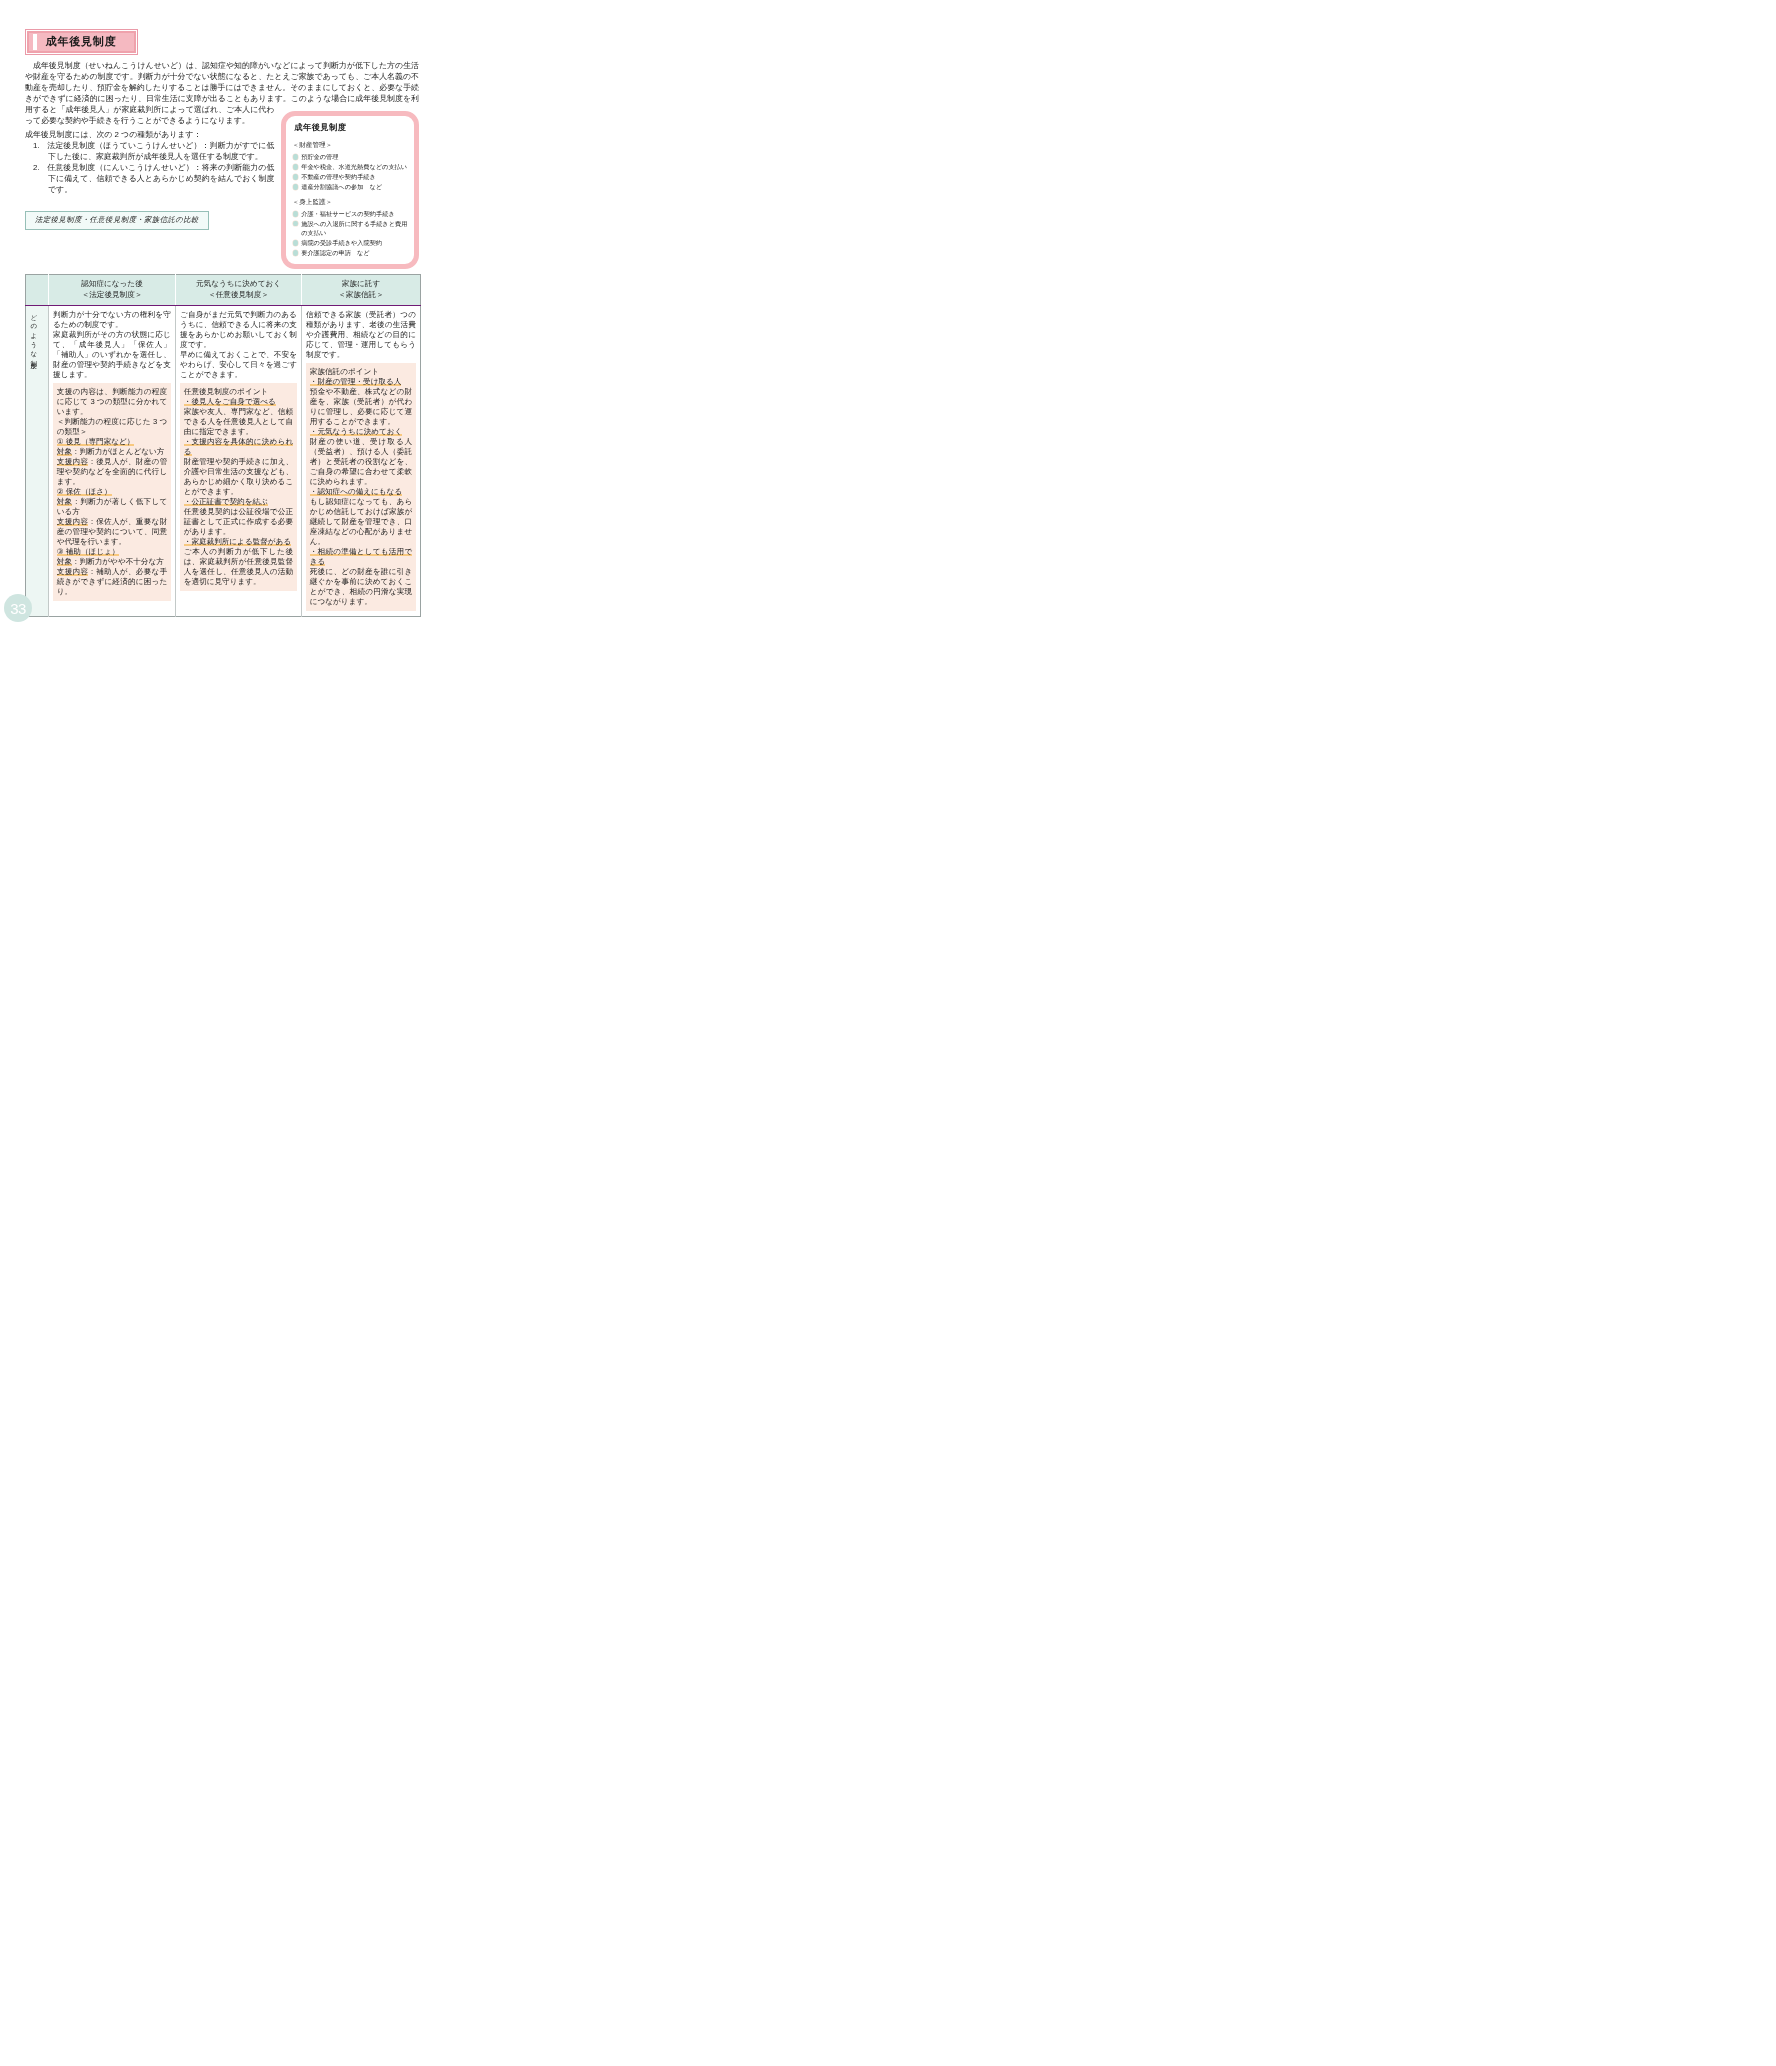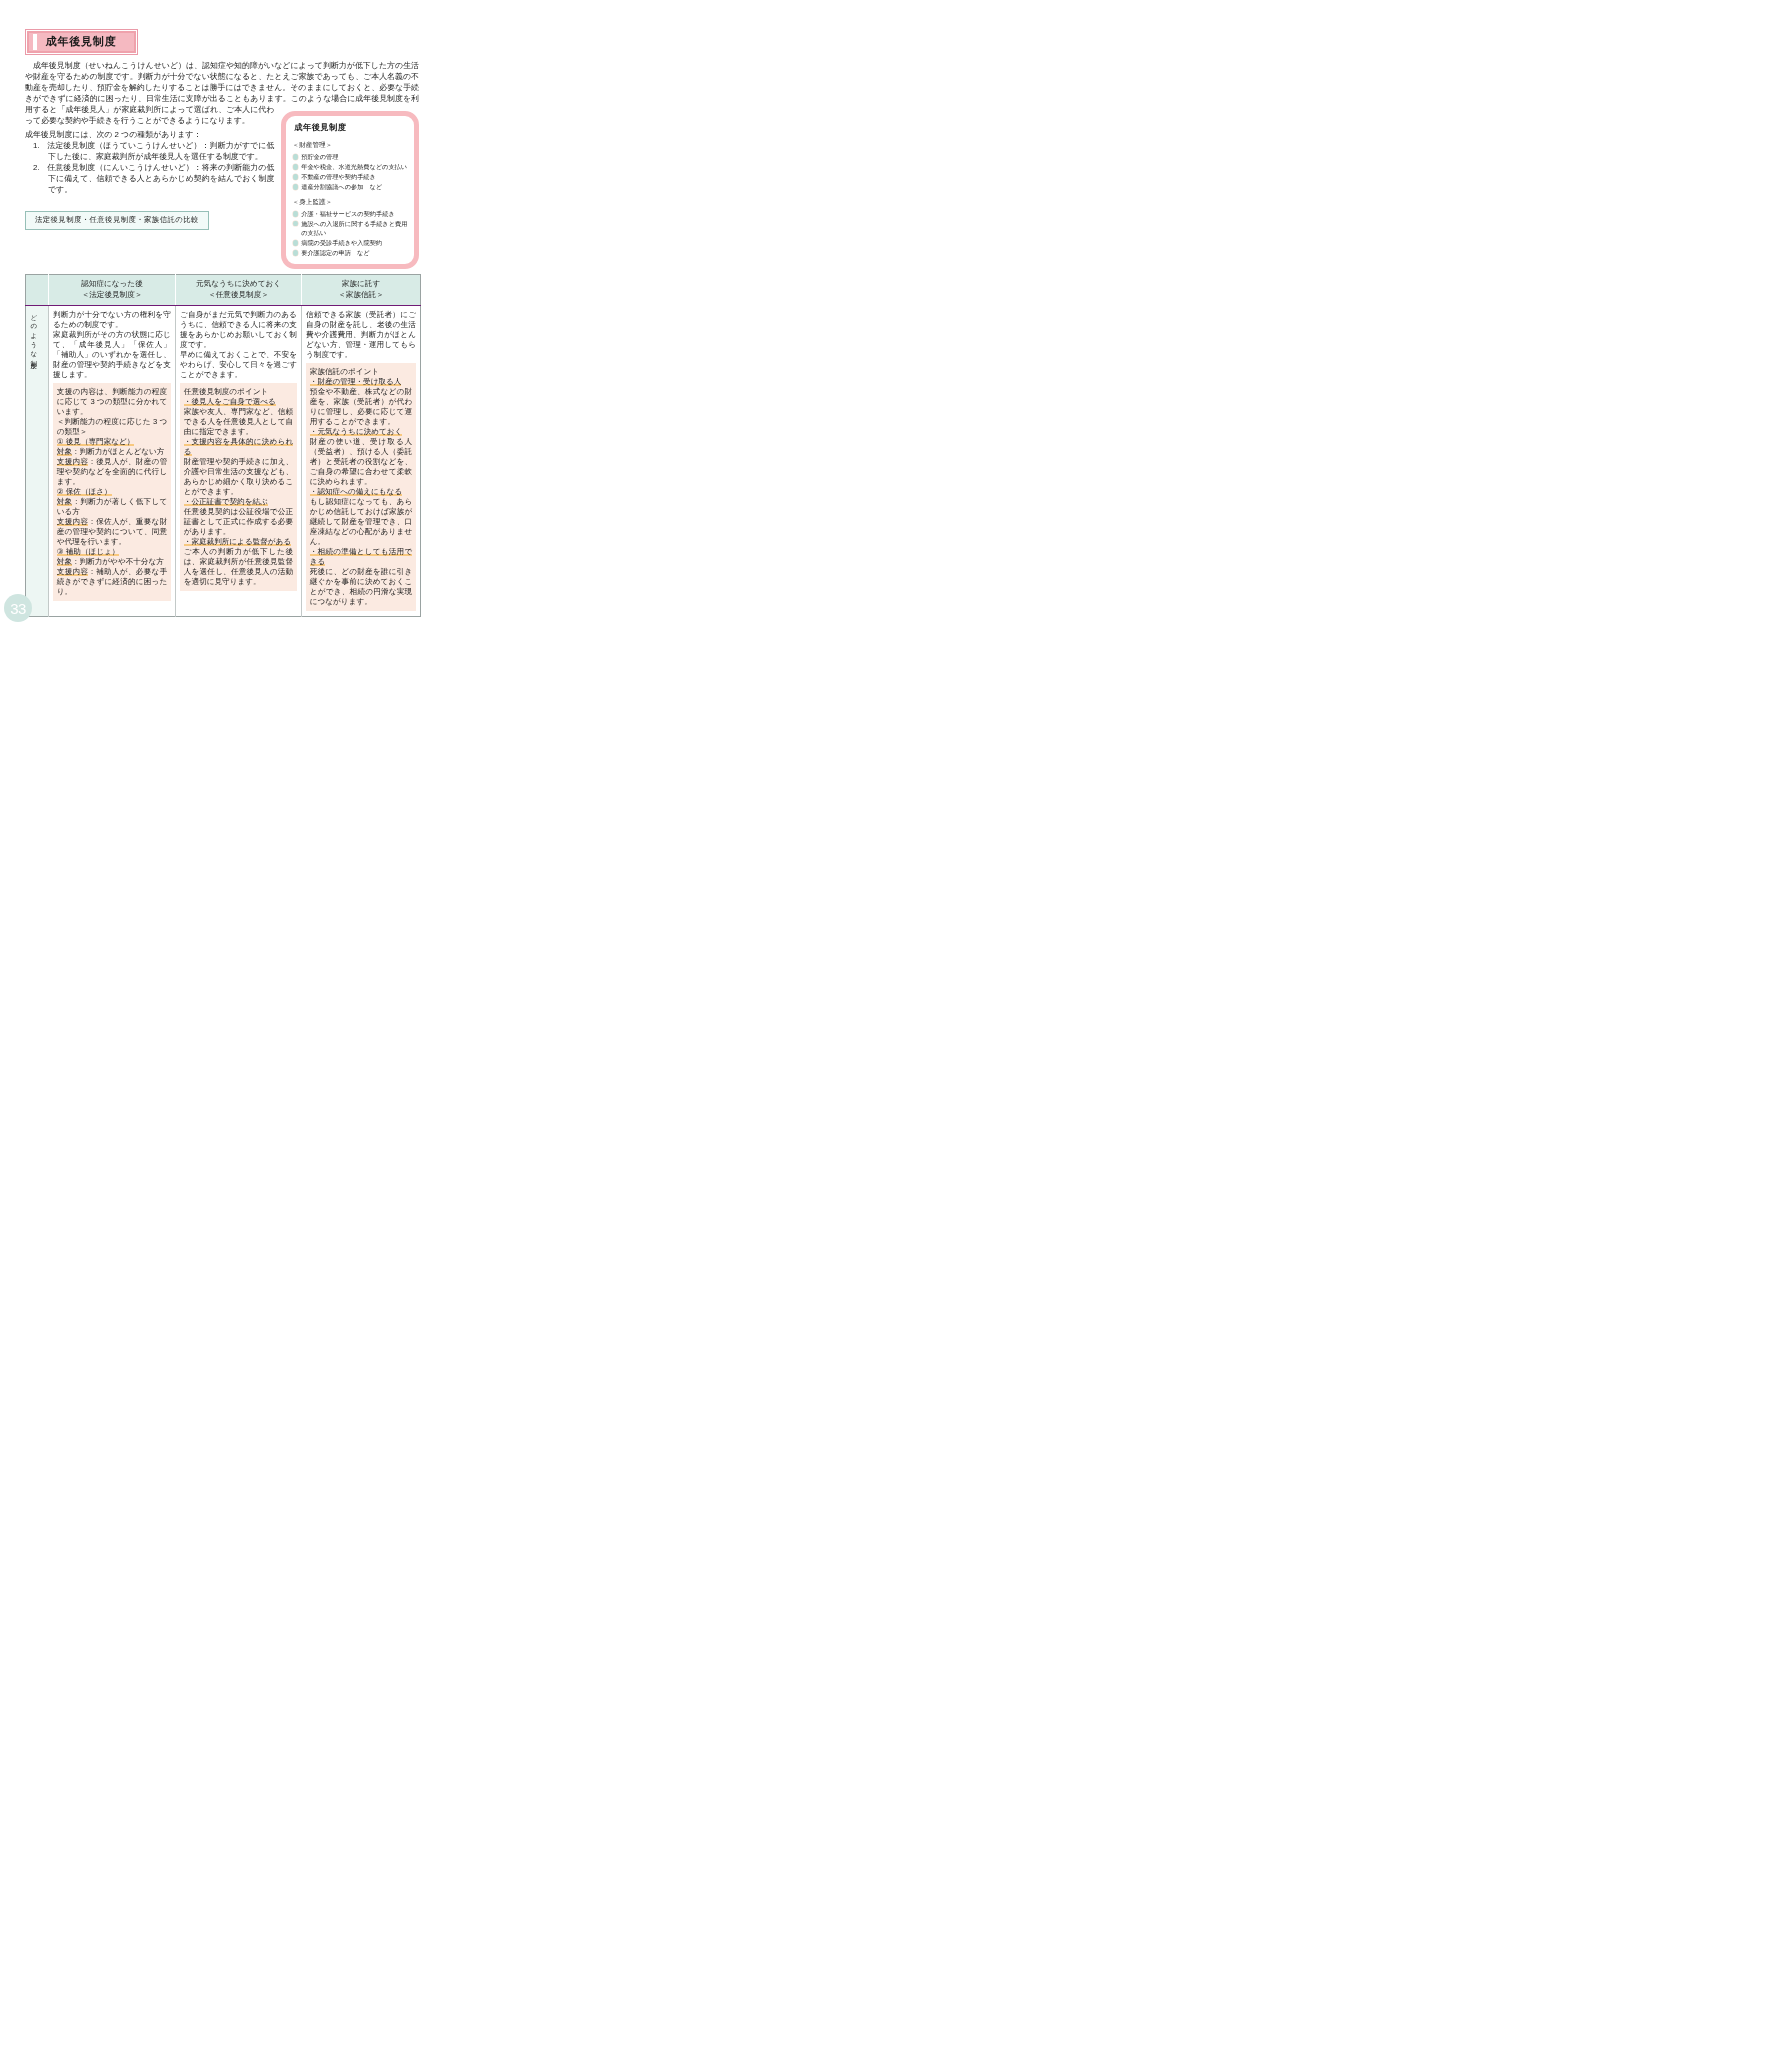--- a/index.html
+++ b/index.html
@@ -25,21 +25,21 @@
   .sb-item{display:flex;font-size:6.2px;line-height:9.5px;margin:0.4px 0;}
   .sb-bullet{width:4.5px;height:5.8px;border-radius:50%;background:#b9ded7;
              box-shadow:0 0 0 0.6px #f2e1d5;flex:0 0 auto;margin:2.1px 3.3px 0 0.8px;}
   .intro-p{margin:0;}
   .intro-p2{margin:2.9px 0 0 0;}
   .olist{margin:0;}
   .olitem{padding-left:23px;}
   .olitem .num{display:inline-block;width:14px;margin-left:-15px;}
 
   
-  .cmp-heading-wrap{margin-top:16.5px;}
+  .cmp-heading-wrap{margin-top:16.5px;font-style:italic;}
   .cmp-heading{display:inline-block;background:#f2faf8;border:0.6px solid #96bfb7;
                font-size:7.4px;line-height:16.5px;padding:0 9px;letter-spacing:0.4px;}
 
   
   table.cmp{border-collapse:collapse;table-layout:fixed;width:395px;margin-top:10.7px;clear:both;}
   table.cmp col.c-label{width:23px;}
   table.cmp col.c1{width:127px;}
   table.cmp col.c2{width:126px;}
   table.cmp col.c3{width:119px;}
   table.cmp{border:0.8px solid #9aa3a2;}
@@ -199,21 +199,21 @@
           <p><span class="mk">・支援内容を具体的に決められる</span></p>
           <p>財産管理や契約手続きに加え、介護や日常生活の支援なども、あらかじめ細かく取り決めることができます。</p>
           <p><span class="mk">・公正証書で契約を結ぶ</span></p>
           <p>任意後見契約は公証役場で公正証書として正式に作成する必要があります。</p>
           <p><span class="mk">・家庭裁判所による監督がある</span></p>
           <p>ご本人の判断力が低下した後は、家庭裁判所が任意後見監督人を選任し、任意後見人の活動を適切に見守ります。</p>
         </div>
       </td>
 
       <td>
-        <p class="cell-p">信頼できる家族（受託者）にご自身の財産を託し、老後の生活費や介護費用、判断力がほとんどない方、管理・運用してもらう制度です。</p>
+        <p class="cell-p">信頼できる家族（受託者）つの種類があります、老後の生活費や介護費用、相続などの目的に応じて、管理・運用してもらう制度です。</p>
         <div class="hl">
           <p>家族信託のポイント</p>
           <p><span class="mk">・財産の管理・受け取る人</span></p>
           <p>預金や不動産、株式などの財産を、家族（受託者）が代わりに管理し、必要に応じて運用することができます。</p>
           <p><span class="mk">・元気なうちに決めておく</span></p>
           <p>財産の使い道、受け取る人（受益者）、預ける人（委託者）と受託者の役割などを、ご自身の希望に合わせて柔軟に決められます。</p>
           <p><span class="mk">・認知症への備えにもなる</span></p>
           <p>もし認知症になっても、あらかじめ信託しておけば家族が継続して財産を管理でき、口座凍結などの心配がありません。</p>
           <p><span class="mk">・相続の準備としても活用できる</span></p>
           <p>死後に、どの財産を誰に引き継ぐかを事前に決めておくことができ、相続の円滑な実現につながります。</p>

